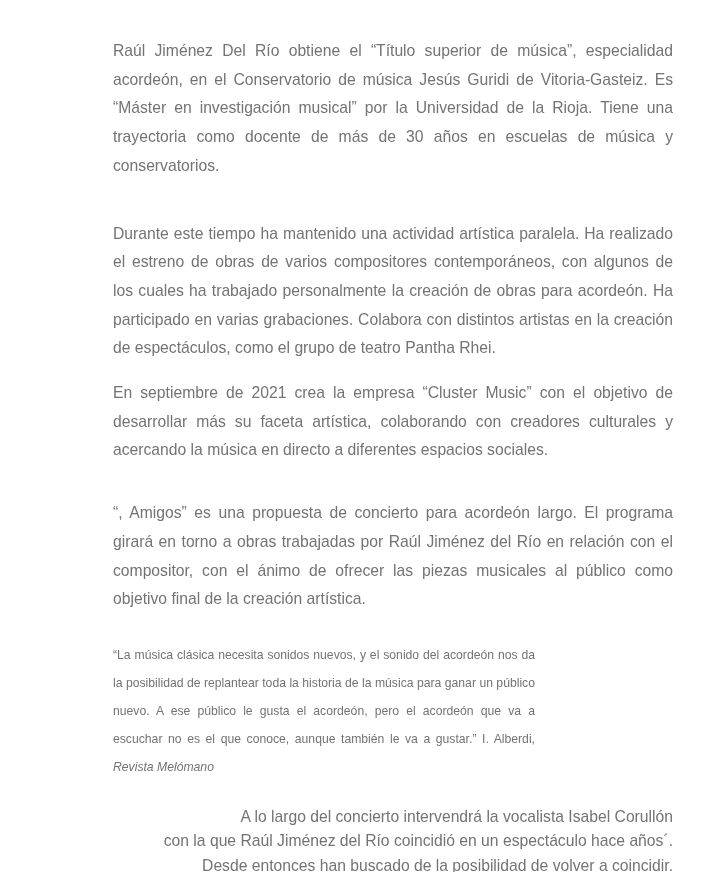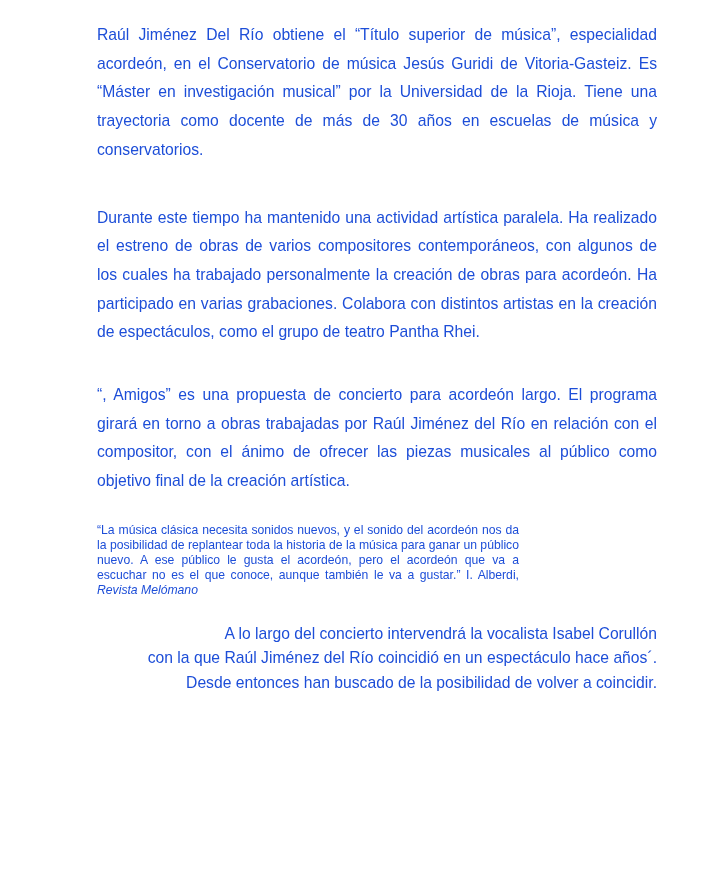--- a/index.html
+++ b/index.html
@@ -15,37 +15,37 @@
     overflow: hidden;
     font-family: "Liberation Sans", sans-serif;
   }
   .content {
     position: absolute;
     left: 97px;
     top: 21px;
     width: 560px;
   }
   p {
-    margin: 0;
+    margin: 16px;
     padding: 0;
-    color: #1d4ed8;
+    color: #737373;
     hyphens: none;
   }
   .body-par {
     font-size: 15.7px;
     line-height: 28.7px;
     text-align: justify;
     width: 560px;
   }
   .par-career   { margin-top: 39px; }
   .par-cluster  { margin-top: 0px; }
   .par-program  { margin-top: 34px; }
   .quote-par {
     font-size: 12.2px;
-    line-height: 15px;
+    line-height: 28px;
     text-align: justify;
     width: 422px;
     margin-top: 27px;
   }
   .quote-source { font-style: italic; }
   .closing-par {
     font-size: 15.7px;
     line-height: 24.5px;
     text-align: right;
     white-space: pre-line;
@@ -56,20 +56,21 @@
 </head>
 <body>
 
 <div class="page">
   <div class="content">
 
     <p class="body-par par-bio">Raúl Jiménez Del Río obtiene el “Título superior de música”, especialidad acordeón, en el Conservatorio de música Jesús Guridi de Vitoria-Gasteiz. Es “Máster en investigación musical” por la Universidad de la Rioja. Tiene una trayectoria como docente de más de 30 años en escuelas de música y conservatorios.</p>
 
     <p class="body-par par-career">Durante este tiempo ha mantenido una actividad artística paralela. Ha realizado el estreno de obras de varios compositores contemporáneos, con algunos de los cuales ha trabajado personalmente la creación de obras para acordeón. Ha participado en varias grabaciones. Colabora con distintos artistas en la creación de espectáculos, como el  grupo de teatro Pantha Rhei.</p>
 
+    <p class="body-par par-cluster">En septiembre de 2021 crea la empresa “Cluster Music” con el objetivo de desarrollar más su faceta artística, colaborando con  creadores culturales y acercando la música en directo a diferentes espacios sociales.</p>
 
     <p class="body-par par-program">“, Amigos” es una propuesta de concierto para acordeón largo. El programa girará en torno a obras trabajadas por Raúl Jiménez del Río en relación con el compositor, con el ánimo de ofrecer las piezas musicales al público como objetivo final de la creación artística.</p>
 
     <p class="quote-par"><span>“La música clásica necesita sonidos nuevos, y el sonido del acordeón nos da la posibilidad de replantear toda la historia de la música para ganar un público nuevo. A ese público le gusta el acordeón, pero el acordeón que va a escuchar no es el que conoce, aunque también le va a gustar.” I. Alberdi, </span><span class="quote-source">Revista Melómano</span></p>
 
     <p class="closing-par">A lo largo del concierto intervendrá la vocalista Isabel Corullón
 con la que Raúl Jiménez del Río coincidió en un espectáculo hace años´.
 Desde entonces han buscado de la posibilidad de volver a coincidir.</p>
 
   </div>

